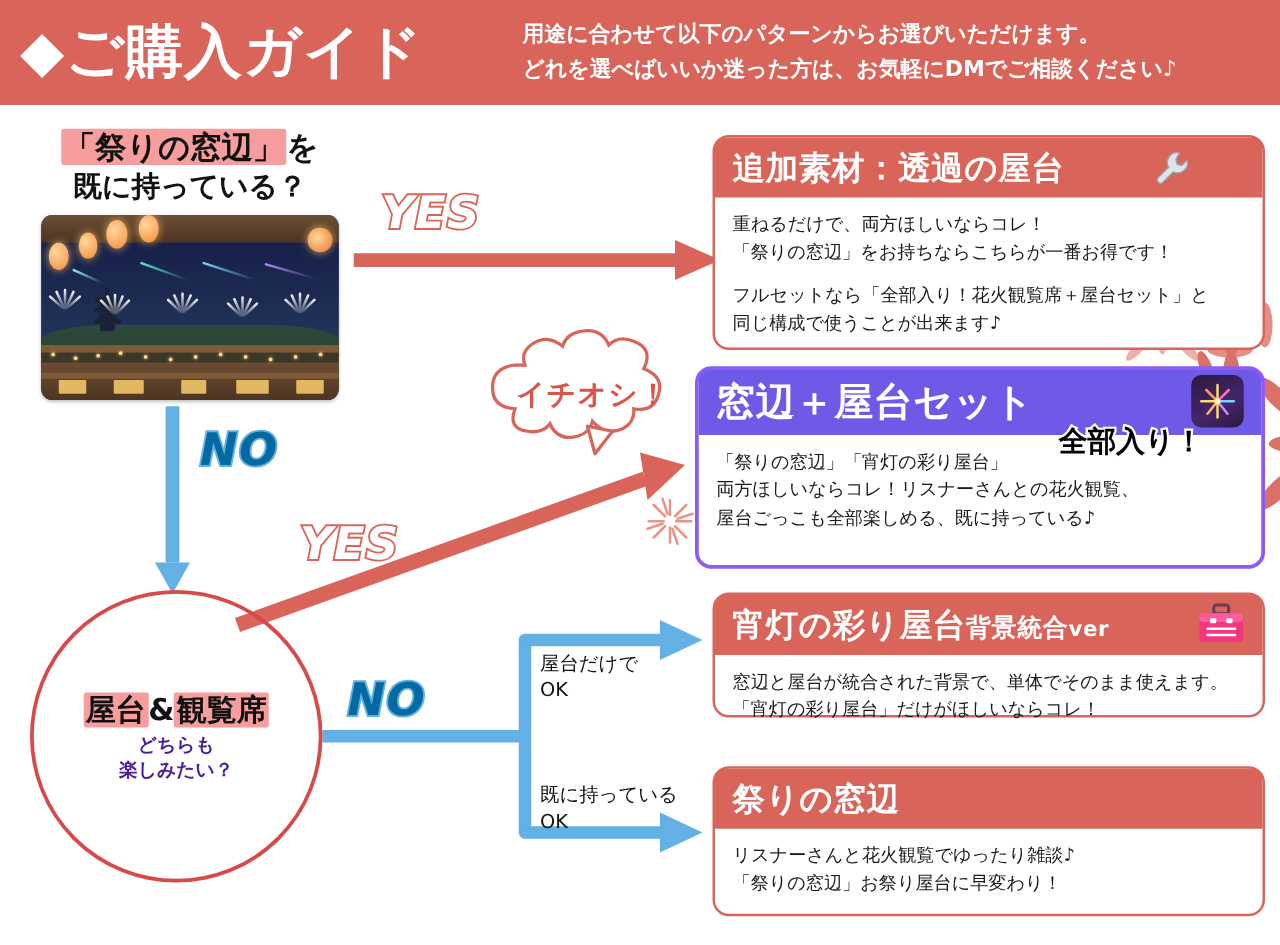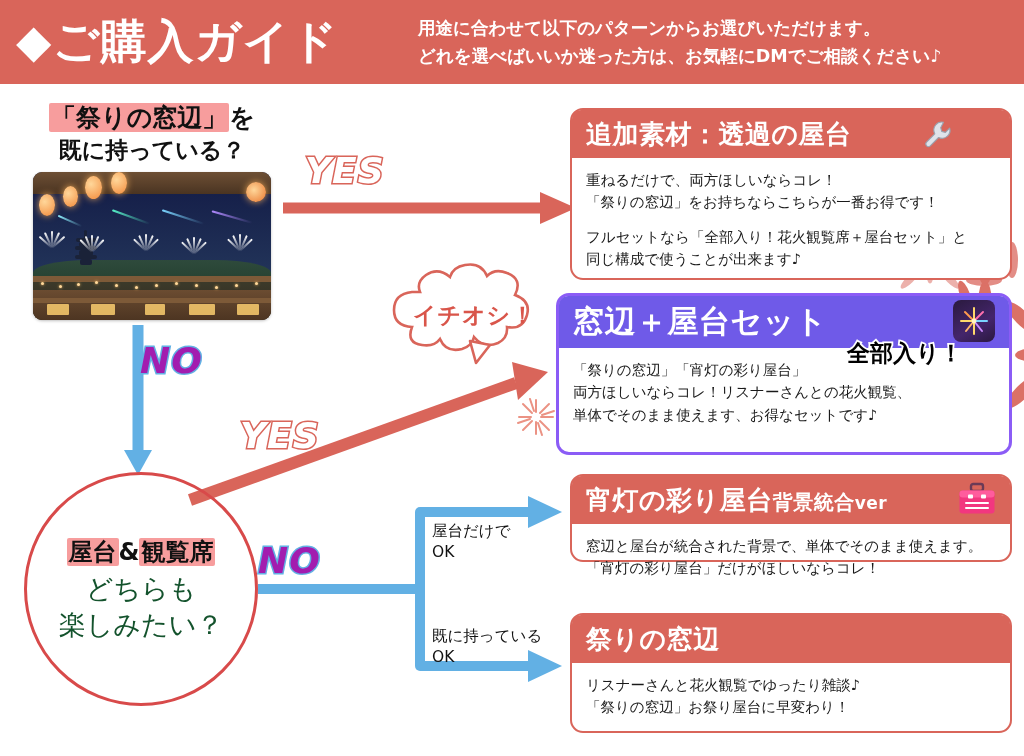--- a/index.html
+++ b/index.html
@@ -70,32 +70,32 @@
   .win{position:absolute;background:#f2c56a;opacity:.9;border-radius:1px;}
 
   
   .circle{
     position:absolute;left:24px;top:472px;width:234px;height:234px;
     border:3px solid #d84a4a;border-radius:50%;
     display:flex;flex-direction:column;align-items:center;justify-content:center;
     text-align:center;box-sizing:border-box;
   }
   .c-l1{font-size:24px;font-weight:bold;color:#111;white-space:nowrap;margin-bottom:3px;}
-  .c-l2{font-size:27px;font-weight:normal;color:#14532d;white-space:nowrap;line-height:1.3;}
+  .c-l2{font-size:15px;font-weight:bold;color:#4c1d95;white-space:nowrap;line-height:1.3;}
 
   
   .arrow-svg{position:absolute;left:0;top:0;width:1024px;height:756px;pointer-events:none;}
 
   
   .lbl{position:absolute;font-size:36px;font-weight:bold;font-style:italic;
     font-family:"DejaVu Sans","Liberation Sans",sans-serif;letter-spacing:1px;}
   .lbl-yes{color:#ffffff;
     -webkit-text-stroke:3px #d9655a;paint-order:stroke fill;}
-  .lbl-no{color:#a21caf;
-    -webkit-text-stroke:3px #62b0e4;paint-order:stroke fill;}
+  .lbl-no{color:#0369a1;
+    -webkit-text-stroke:3px #62b0e4;paint-order:stroke fill;margin-left:20px;}
 
   .branch-txt{position:absolute;font-size:15.5px;color:#111;line-height:1.35;white-space:pre-line;}
   .bubble-txt{position:absolute;left:404px;top:300px;width:140px;text-align:center;
     font-size:23px;font-weight:bold;color:#d9554a;white-space:nowrap;letter-spacing:1px;}
 
   
   .card{position:absolute;border-radius:13px;box-sizing:border-box;background:#fff;}
   .card.red{border:2.5px solid #d9655a;}
   .card.purple{border:3px solid #8b5cf6;}
   .card-head{
@@ -379,25 +379,25 @@
             <line x1="21" y1="21" x2="21" y2="34" stroke="#ffd86b" stroke-width="2"></line>
           </g>
           <circle cx="21" cy="21" r="2.4" fill="#fff3c4"></circle>
         </svg>
       </div>
       <span class="badge">全部入り！</span>
     </div>
     <div class="card-body">
       <p>「祭りの窓辺」「宵灯の彩り屋台」</p>
       <p>両方ほしいならコレ！リスナーさんとの花火観覧、</p>
-      <p>単体でそのまま使えます、お得なセットです♪</p>
-    </div>
-  </div>
-
-  <div class="card red" style="left:570px;top:474px;width:442px;height:88px;">
+      <p>屋台ごっこも全部楽しめる、既に持っている♪</p>
+    </div>
+  </div>
+
+  <div class="card red" style="left:570px;top:474px;width:442px;height:100px;">
     <div class="card-head">
       <span class="card-title"><span>宵灯の彩り屋台</span><span class="small">背景統合</span><span class="tiny">ver</span></span>
       <svg class="ico toolbox" viewBox="0 0 38 34">
         <rect x="13" y="2" width="12" height="7" rx="2.2" fill="none" stroke="#6b3a56" stroke-width="2.4"></rect>
         <rect x="1.5" y="8.5" width="35" height="23" rx="3.2" fill="#f2377f"></rect>
         <rect x="1.5" y="8.5" width="35" height="7" rx="3.2" fill="#ff5c9d"></rect>
         <rect x="10" y="12.5" width="5" height="4" rx="1" fill="#ffffff"></rect>
         <rect x="23" y="12.5" width="5" height="4" rx="1" fill="#ffffff"></rect>
         <rect x="7" y="20" width="24" height="2" rx="1" fill="#ffffff"></rect>
         <rect x="7" y="25" width="24" height="2" rx="1" fill="#ffffff"></rect>

